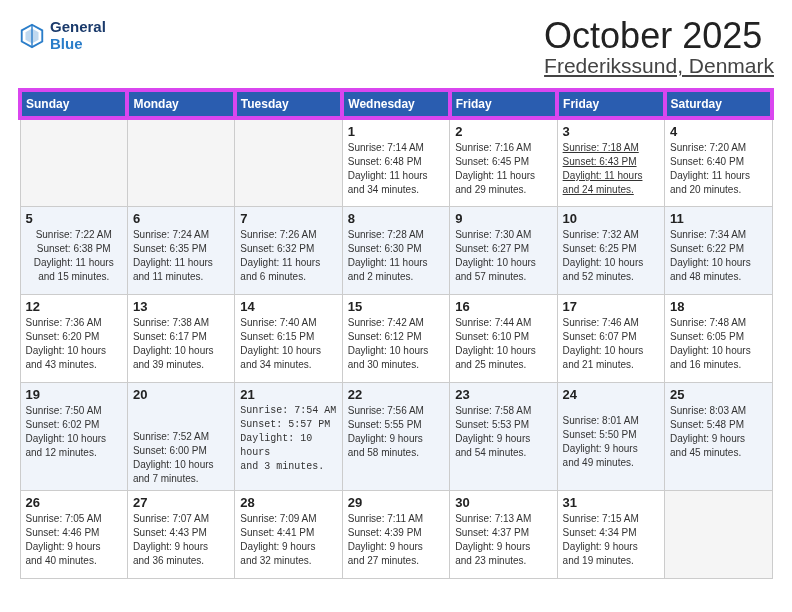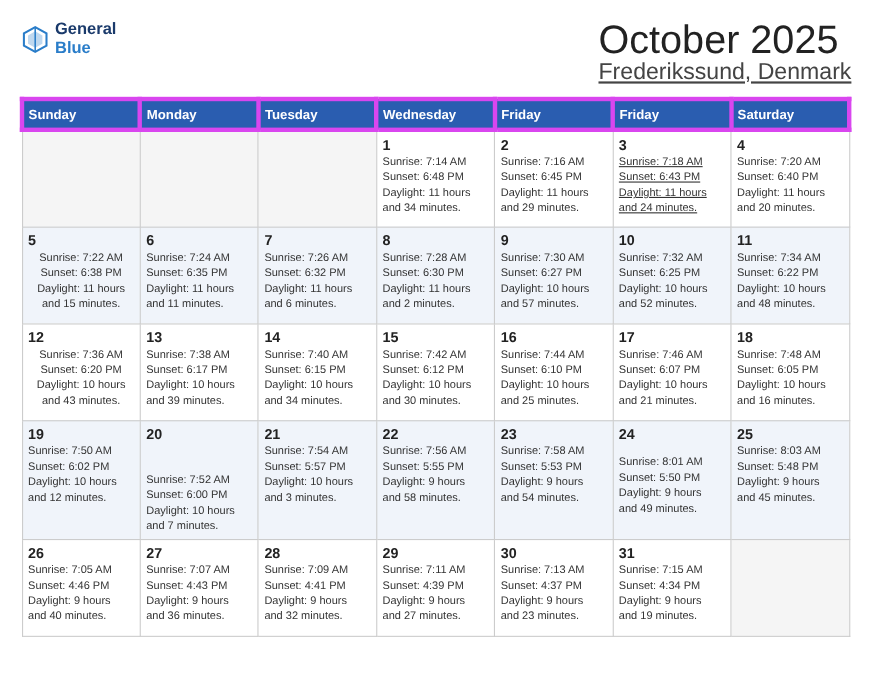--- a/index.html
+++ b/index.html
@@ -212,21 +212,21 @@
             <span class="day-number">11</span>
             <div class="day-info" style="white-space: pre-line;">Sunrise: 7:34 AM
 Sunset: 6:22 PM
 Daylight: 10 hours
 and 48 minutes.</div>
           </td>
         </tr>
         <tr>
           <td>
             <span class="day-number">12</span>
-            <div class="day-info" style="white-space: pre-line; text-align: center;">Sunrise: 7:36 AM
+            <div class="day-info" style="white-space: pre-line;">Sunrise: 7:36 AM
 Sunset: 6:20 PM
 Daylight: 10 hours
 and 43 minutes.</div>
           </td>
           <td>
             <span class="day-number">13</span>
             <div class="day-info" style="white-space: pre-line;">Sunrise: 7:38 AM
 Sunset: 6:17 PM
 Daylight: 10 hours
 and 39 minutes.</div>
@@ -277,21 +277,21 @@
           </td>
           <td>
             <span class="day-number">20</span>
             <div class="day-info" style="white-space: pre-line; margin-top: 28px;">Sunrise: 7:52 AM
 Sunset: 6:00 PM
 Daylight: 10 hours
 and 7 minutes.</div>
           </td>
           <td>
             <span class="day-number">21</span>
-            <div class="day-info" style="white-space: pre-line;">Sunrise: 7:54 AM
+            <div class="day-info" style="white-space: pre-line; font-family: Liberation Mono, monospace;">Sunrise: 7:54 AM
 Sunset: 5:57 PM
 Daylight: 10 hours
 and 3 minutes.</div>
           </td>
           <td>
             <span class="day-number">22</span>
             <div class="day-info" style="white-space: pre-line;">Sunrise: 7:56 AM
 Sunset: 5:55 PM
 Daylight: 9 hours
 and 58 minutes.</div>

